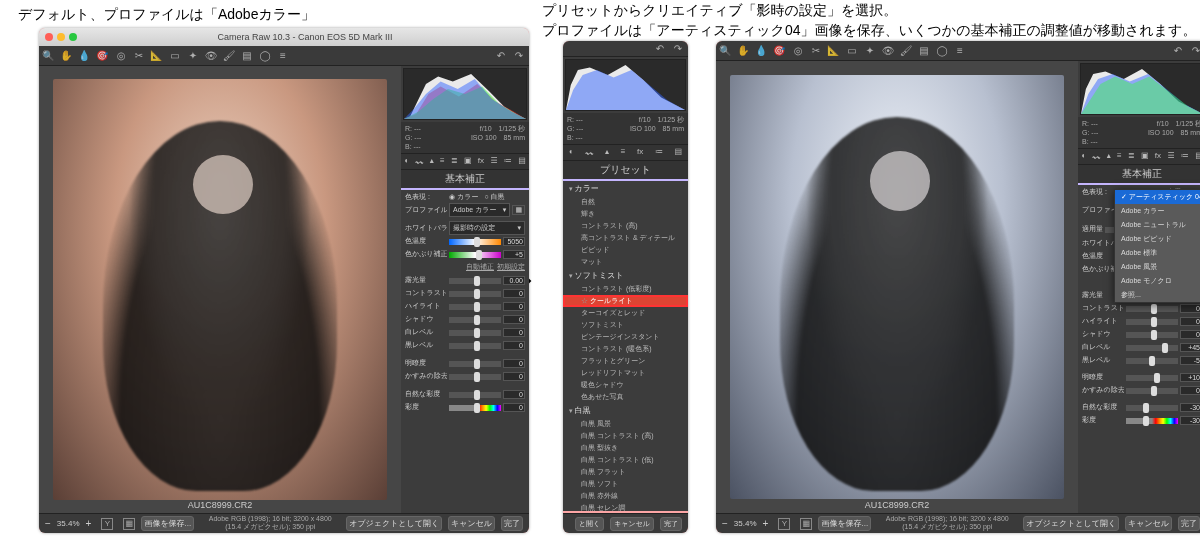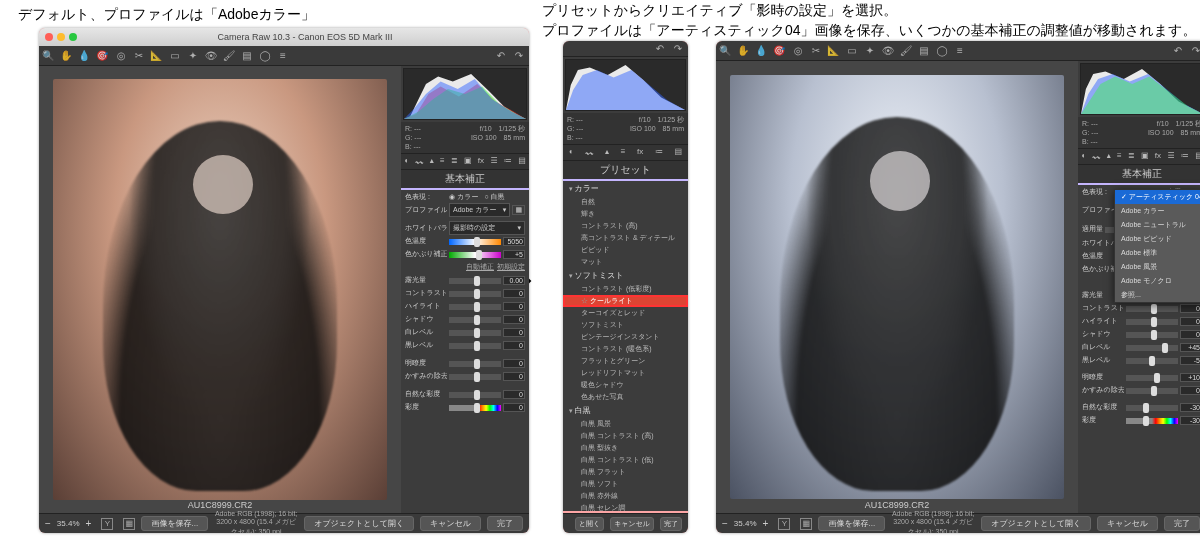--- a/index.html
+++ b/index.html
@@ -59,21 +59,21 @@
   .dropdown.sel { background:#1a6ad6; color:#fff; border-color:#1a6ad6; }
   .dd-menu { position:absolute; background:#5a5a5a; border:1px solid #333; font-size:7px; color:#ddd; z-index:10; box-shadow:0 2px 8px rgba(0,0,0,.6); }
   .dd-menu .mi { padding:2px 6px; white-space:nowrap; }
   .dd-menu .mi.chk::before { content:"✓ "; }
 
   .autobtns { display:flex; justify-content:flex-end; gap:3px; margin:2px 0 3px; }
   .autobtns span { font-size:7px; text-decoration:underline; color:#aaa; }
 
   .footer { height:20px; position:absolute; bottom:0; left:0; right:0; background:#3a3a3a; display:flex; align-items:center; padding:0 6px; gap:6px; border-top:1px solid #222; }
   .footer .zoom { color:#ccc; font-size:8px; }
-  .footer .btn { background:#555; border:1px solid #666; color:#ddd; padding:1px 9px; font-size:8px; border-radius:3px; }
+  .footer .btn { background:#555; border:1px solid #666; color:#ddd; padding:1px 2px; font-size:8px; border-radius:3px; }
   .footer .info { flex:1; text-align:center; color:#aaa; font-size:7px; }
   .footer .sq { width:12px; height:12px; border:1px solid #888; display:flex; align-items:center; justify-content:center; color:#aaa; font-size:8px; margin-left:4px; }
 
   
   .presets { flex:1; overflow:hidden; }
   .p-group { padding:2px 6px 2px 10px; font-size:8px; color:#ccc; }
   .p-group.cat { color:#ddd; padding-left:6px; }
   .p-group.cat::before { content:"▾ "; font-size:7px; color:#aaa; }
   .p-item { padding:1px 6px 1px 18px; font-size:7px; color:#bbb; white-space:nowrap; overflow:hidden; }
   .p-item.starred::before { content:"☆ "; color:#999; }

